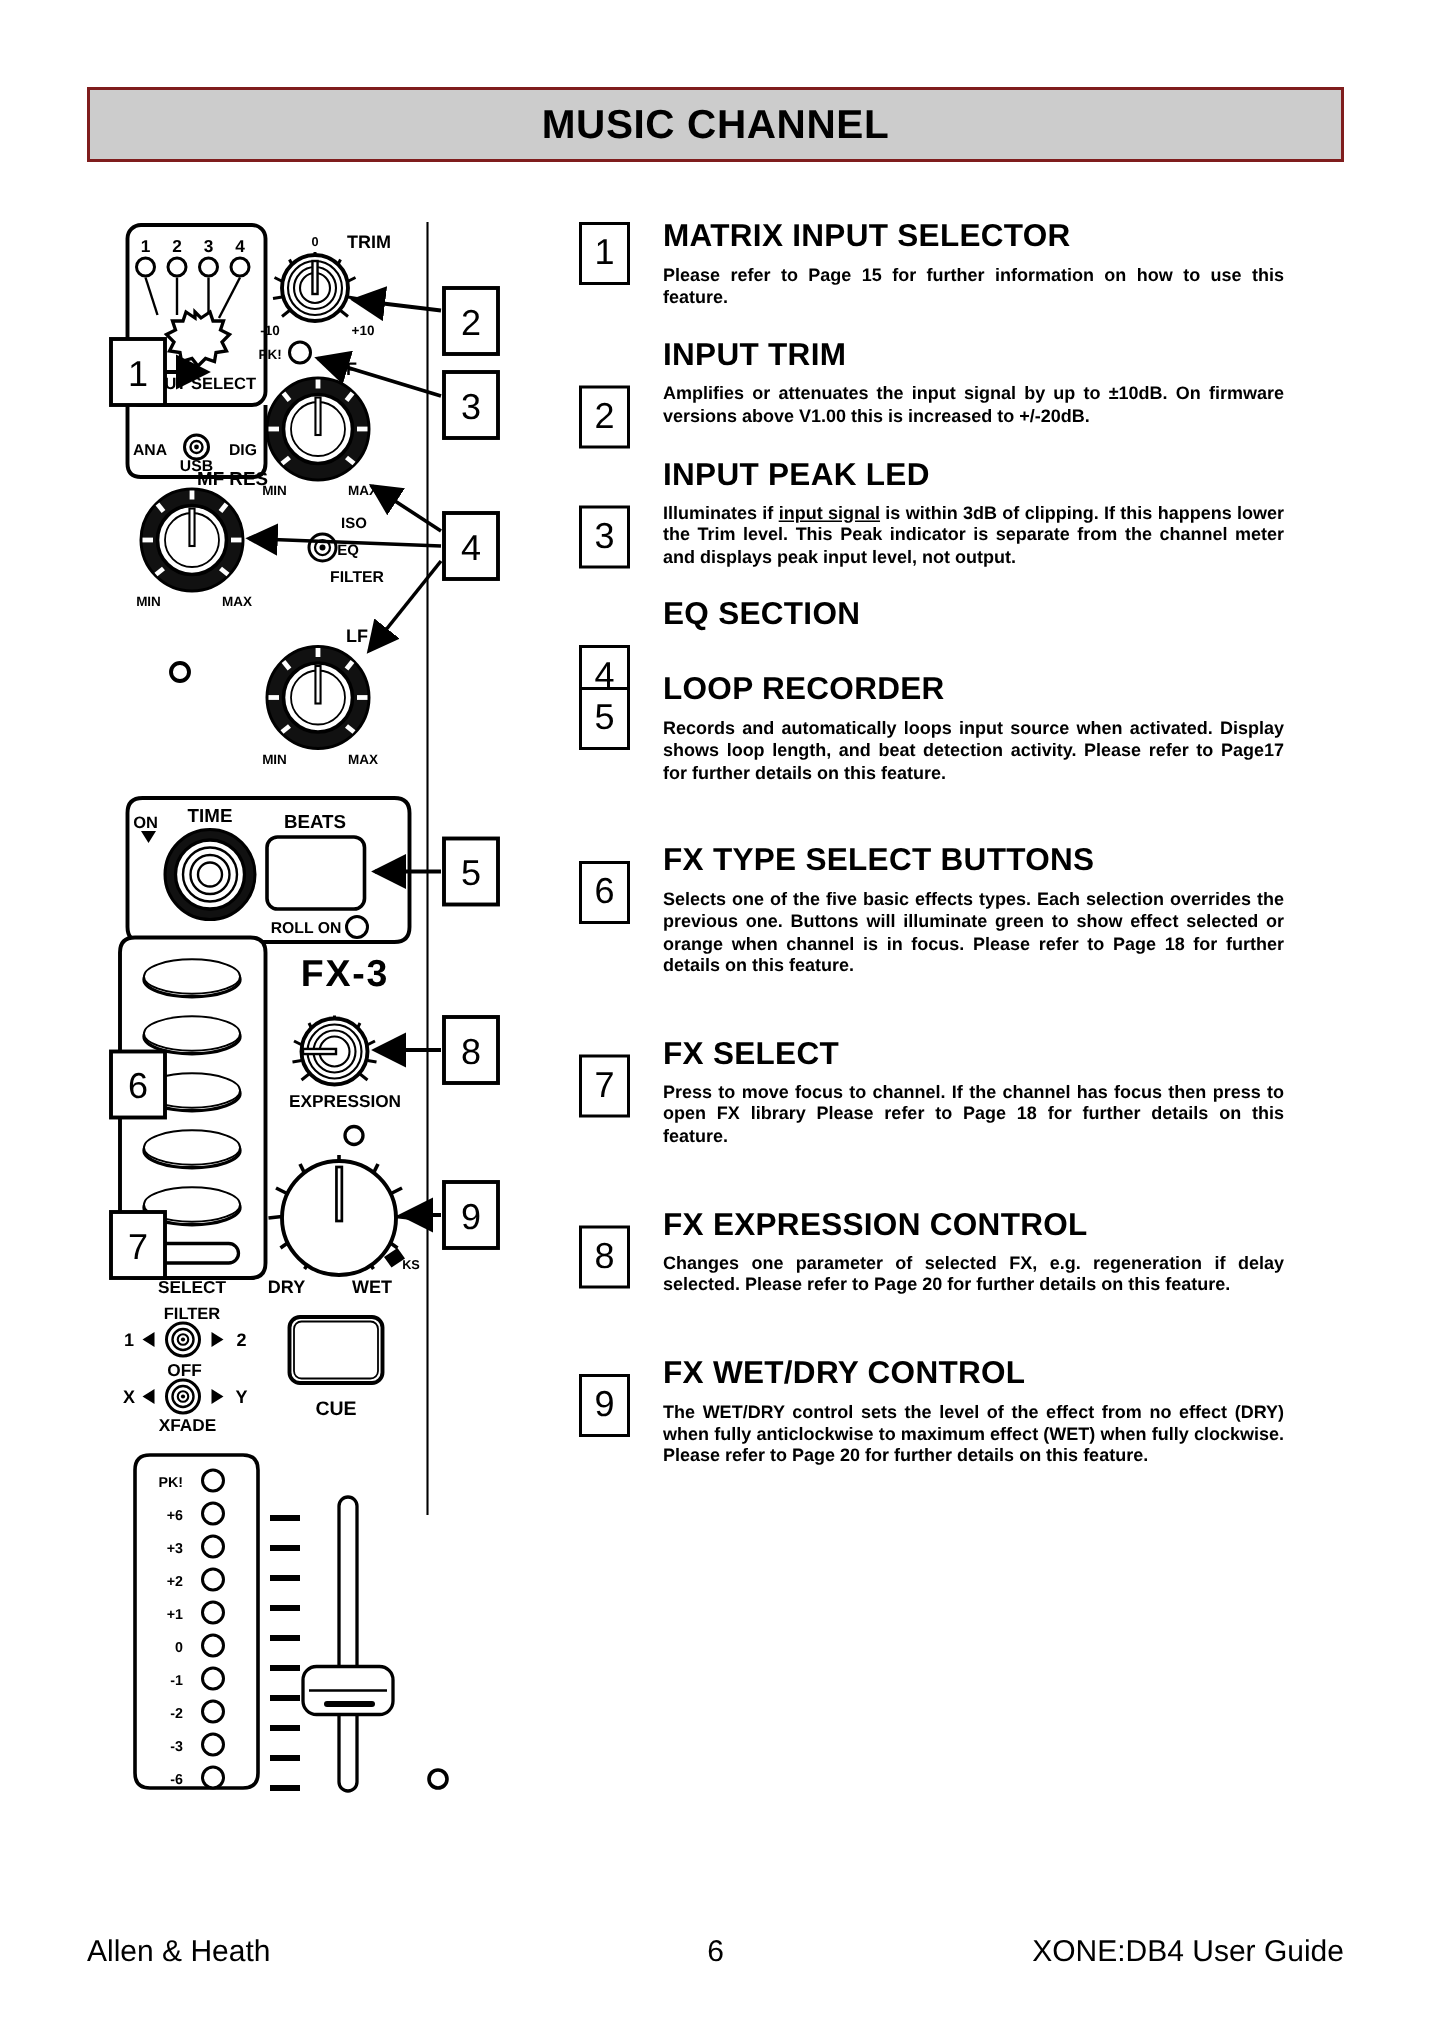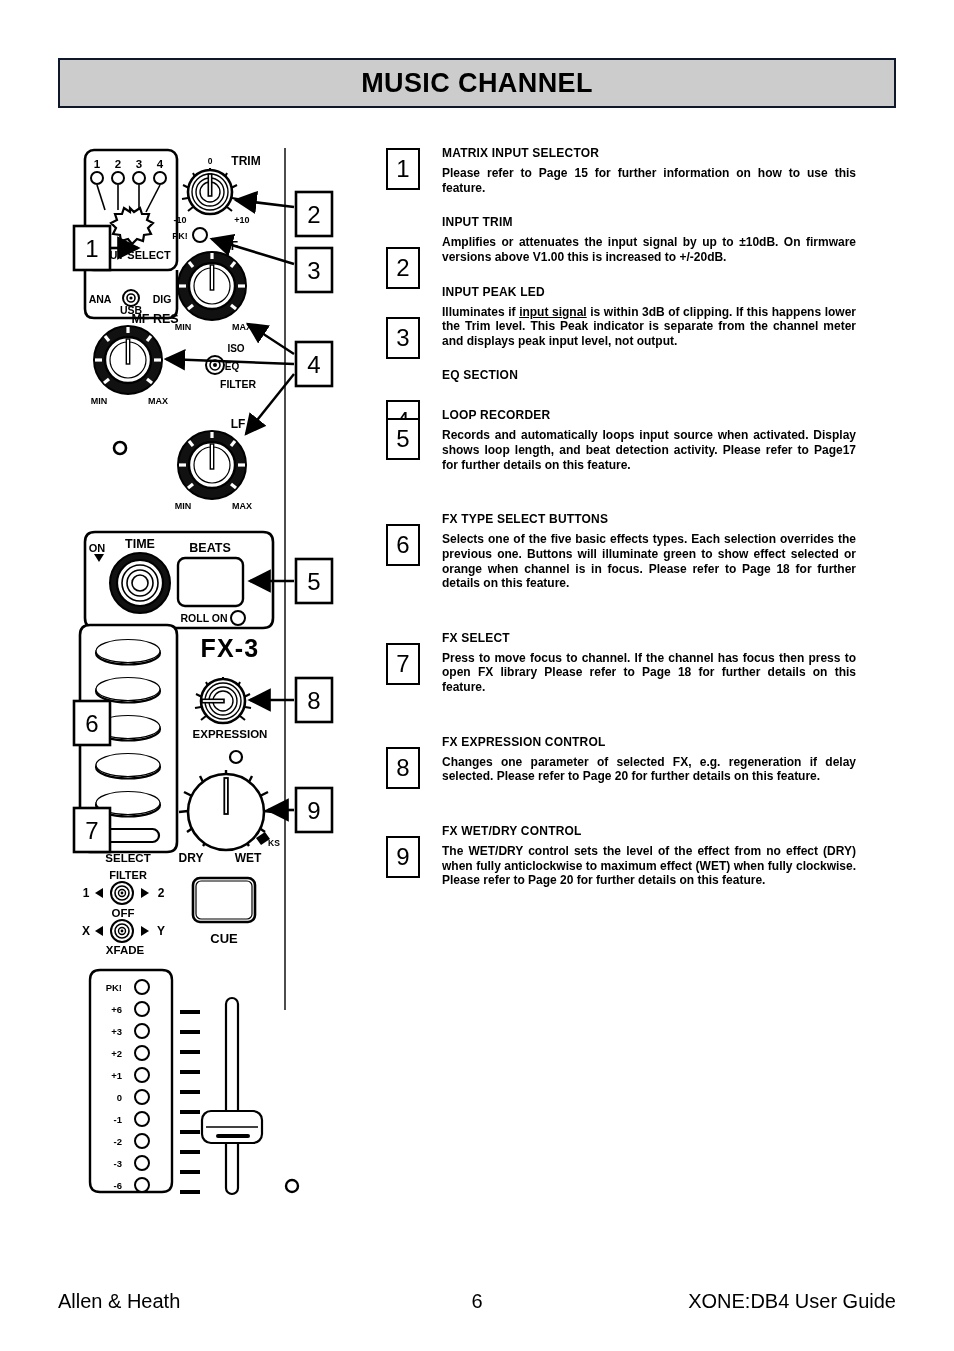--- a/index.html
+++ b/index.html
@@ -14,21 +14,21 @@
     color: #000;
     overflow: hidden;
   }
 
   
   #header-banner {
     position: absolute;
     left: 58px; top: 58px;
     width: 838px; height: 50px;
     background: #cccccc;
-    border: 2px solid #0f172a;
+    border: 2px solid #7f1d1d;
     display: flex; align-items: center; justify-content: center;
   }
   #header-banner .title {
     font-size: 27px;
     font-weight: bold;
     letter-spacing: 0.4px;
   }
 
   
   #content-column {
@@ -43,21 +43,21 @@
     width: 34px; height: 42px;
     border: 2px solid #000;
     background: #fff;
     font-size: 24px;
     display: flex; align-items: center; justify-content: center;
     font-family: "Liberation Sans", sans-serif;
   }
   .entry .body { margin-left: 56px; }
   .entry h3 {
     margin: 0 0 6px 0;
-    font-size: 12px;
+    font-size: 21px;
     font-weight: bold;
     letter-spacing: 0.2px;
   }
   .entry p {
     margin: 0 0 20px 0;
     font-size: 12px;
     line-height: 1.22;
     text-align: justify;
     font-family: "Liberation Sans", sans-serif;
     font-weight: bold;

